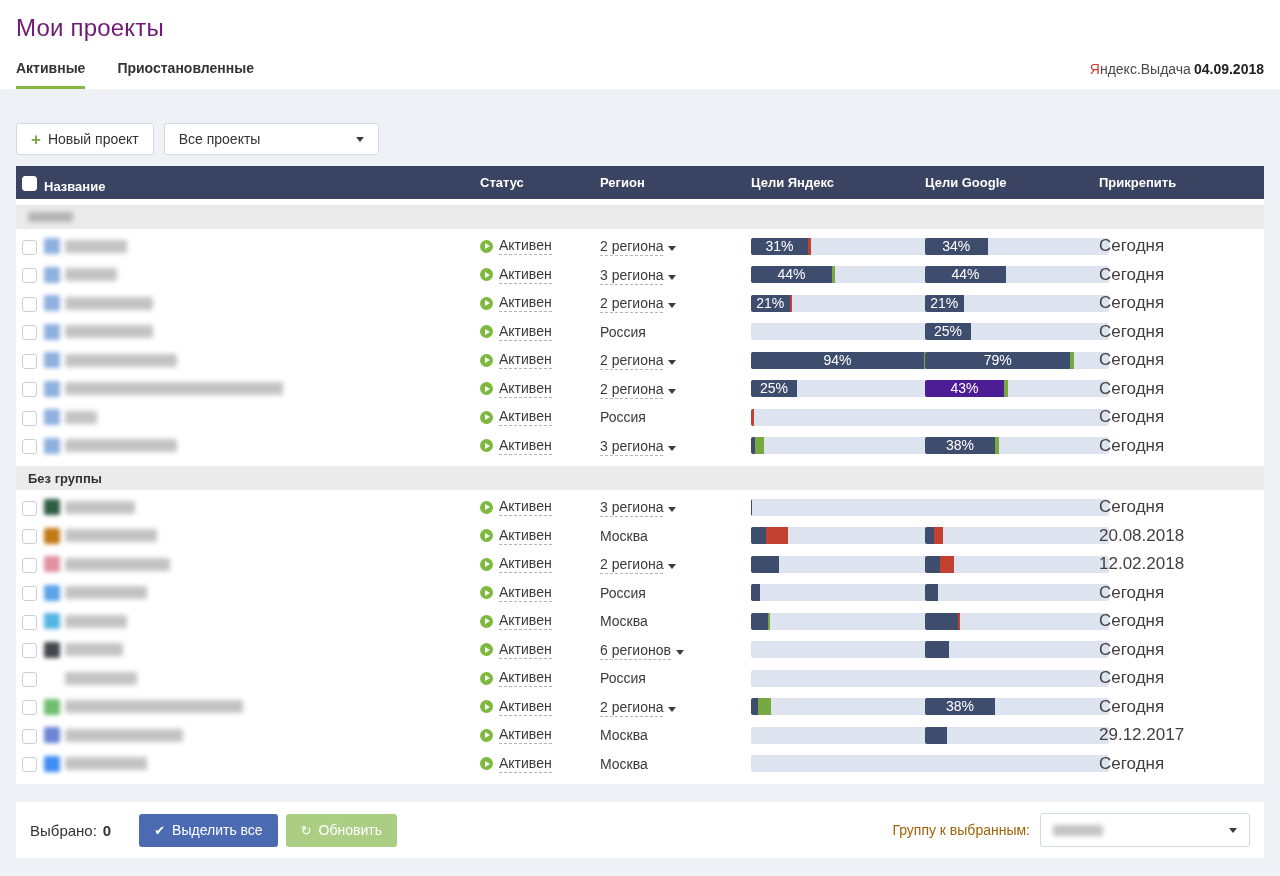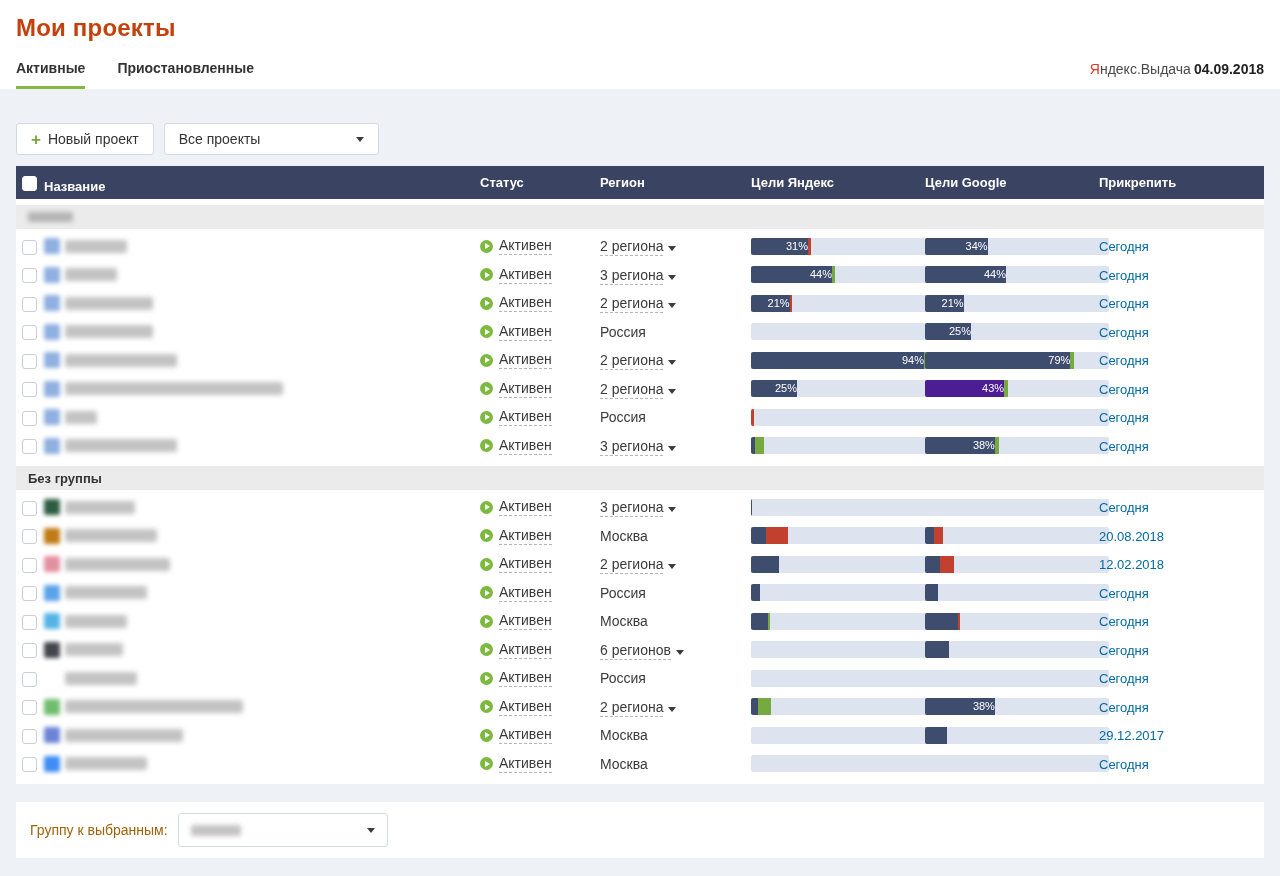--- a/index.html
+++ b/index.html
@@ -1,20 +1,20 @@
 <!DOCTYPE html>
 <html><head>
 <meta charset="utf-8">
 <style>
   * { box-sizing: border-box; margin: 0; padding: 0; }
   html,body { width:1280px; height:876px; background:#fff; font-family:"Liberation Sans",sans-serif; color:#333; overflow:hidden; }
 
   
   .page-head { background:#fff; padding:14px 16px 0; }
-  .page-title { font-size:24px; font-weight:bold; color:#c2410c; letter-spacing:.2px; }
+  .page-title { font-size:24px; font-weight:normal; color:#701a75; letter-spacing:.2px; }
   .head-row { display:flex; justify-content:space-between; align-items:flex-end; margin-top:18px; }
   .tabs { display:flex; gap:32px;font-weight:bold; }
   .tab { font-size:14px; color:#333; padding-bottom:13px; position:relative; cursor:pointer; }
   .tab.active::after { content:""; position:absolute; left:0; right:0; bottom:0; height:3px; background:#84b840; }
   .serp { font-size:14px; padding-bottom:12px; color:#4a4a4a; }
   .serp .brand-first { color:#d9392b; }
   .serp .serp-date { font-weight:bold; color:#222; margin-left:3px; }
 
   
   .content { background:#eef1f5; padding:34px 16px 0; height:788px; }
@@ -50,23 +50,23 @@
   .group-redact { width:45px; height:10px; background:#b3b3b3; }
 
   .st { display:inline-flex; align-items:center; }
   .play-ico { width:13px; height:13px; border-radius:50%; background:#7cb93e; position:relative; display:inline-block; margin-right:6px; flex:none; }
   .play-ico::after { content:""; position:absolute; left:5px; top:3.5px; border-left:5px solid #fff; border-top:3px solid transparent; border-bottom:3px solid transparent; }
   .dash-link { border-bottom:1px dashed #b5b5b5; padding-bottom:1px; cursor:pointer; color:#3a3a3a; }
   .plain-txt { color:#3a3a3a; }
   .rg-caret { margin-left:5px; }
 
   .track { width:184px; height:17px; background:#dde3ef; border-radius:2px; display:flex; overflow:hidden; }
-  .seg { height:100%; flex:none; font-size:11px; color:#fff; text-align:right; line-height:17px; }
-
-  .date-txt { font-size:13px; color:#0369a1; }
+  .seg { height:100%; flex:none; font-size:14px; color:#fff; text-align:center; line-height:17px; }
+
+  .date-txt { font-size:17px; color:#404040; }
 
   
   .footer { background:#fff; margin-top:18px; height:56px; display:flex; align-items:center; justify-content:space-between; padding:0 14px; }
   .f-left { display:flex; align-items:center; }
   .selected-lbl { font-size:15px; margin-right:6px; }
   .selected-count { font-size:15px; font-weight:bold; margin-right:28px; }
   .btn { display:inline-flex; align-items:center; height:33px; padding:0 15px; border-radius:3px; color:#fff; font-size:14px; border:none; cursor:pointer; }
   .btn-blue { background:#4b6ab1; margin-right:8px; }
   .btn-green { background:#abce84; }
   .btn .ico { margin-right:7px; font-size:13px; }
@@ -530,20 +530,32 @@
           </div>
           <div class="c-bar">
             <div class="track"></div>
           </div>
           <div class="c-date"><span class="date-txt">Сегодня</span></div>
         </div>
       </div>
   </div>
 
   <div class="footer">
+    <div class="f-left">
+      <span class="selected-lbl">Выбрано:</span>
+      <span class="selected-count">0</span>
+      <button class="btn btn-blue">
+        <span class="ico">✔</span>
+        <span>Выделить все</span>
+      </button>
+      <button class="btn btn-green">
+        <span class="ico">↻</span>
+        <span>Обновить</span>
+      </button>
+    </div>
     <div class="f-right">
       <span class="group-lbl">Группу к выбранным:</span>
       <div class="select-group">
         <span class="select-redact blur"></span>
         <span class="caret"></span>
       </div>
     </div>
   </div>
 
 </div>

